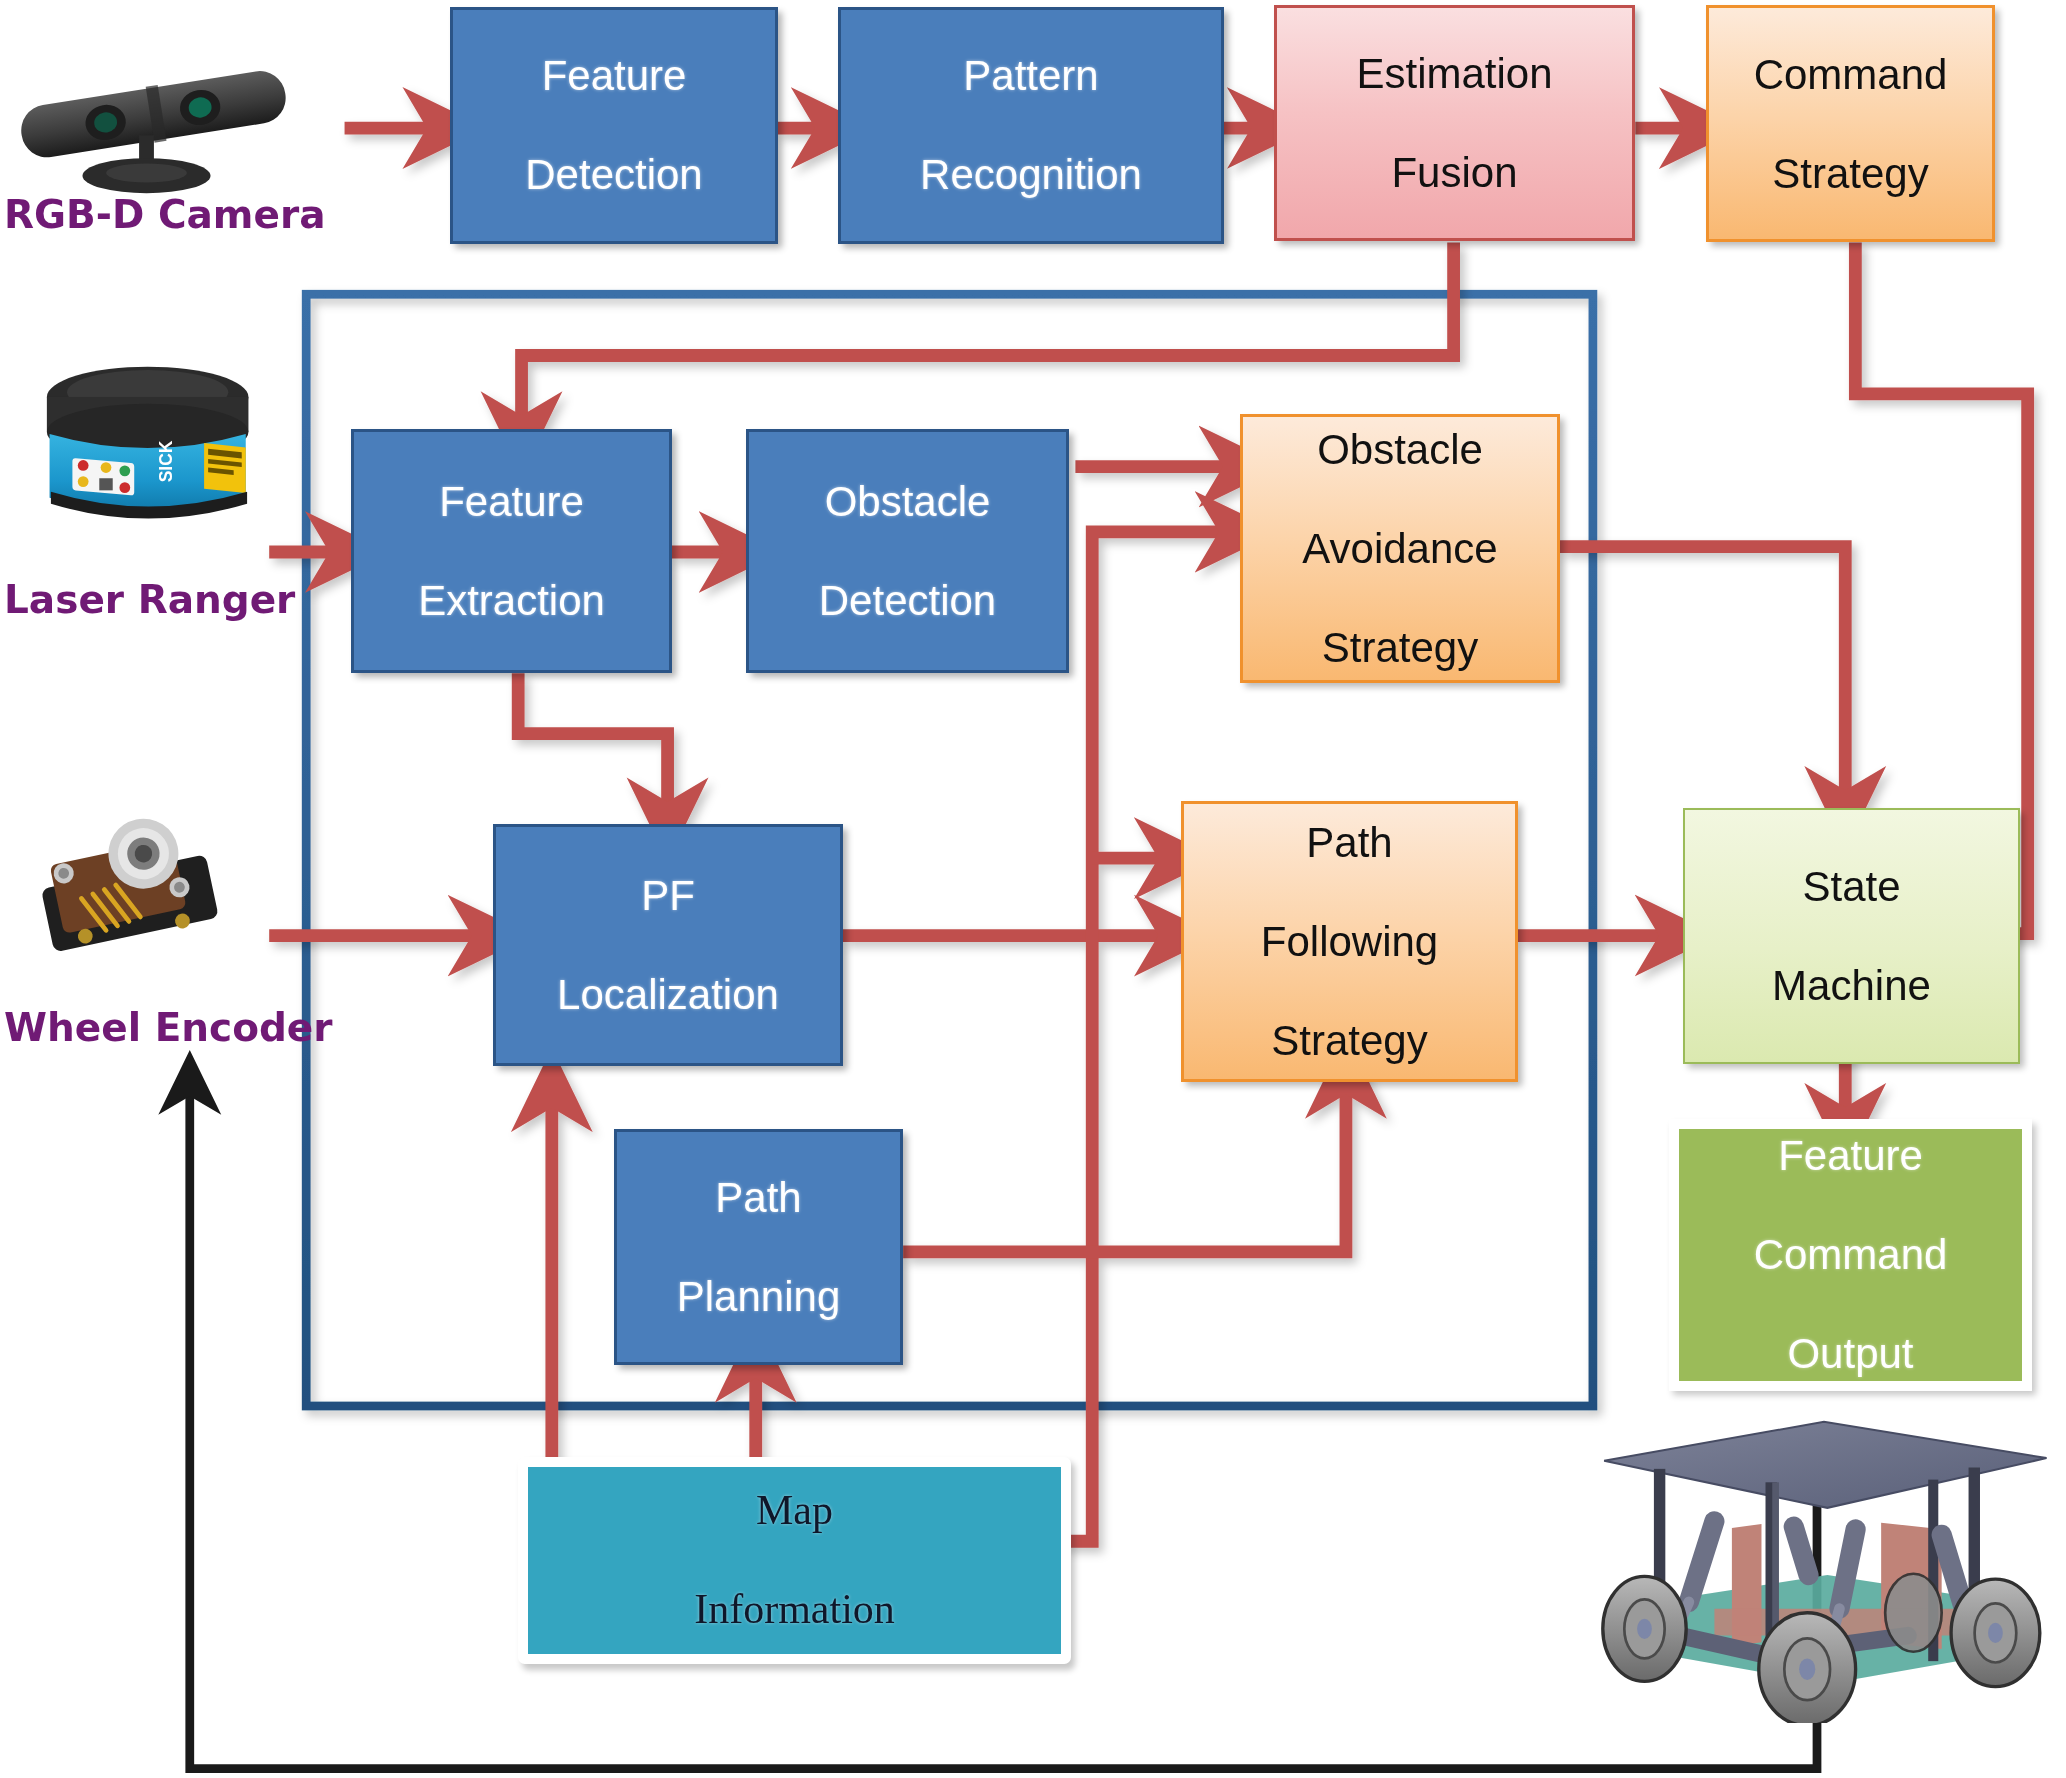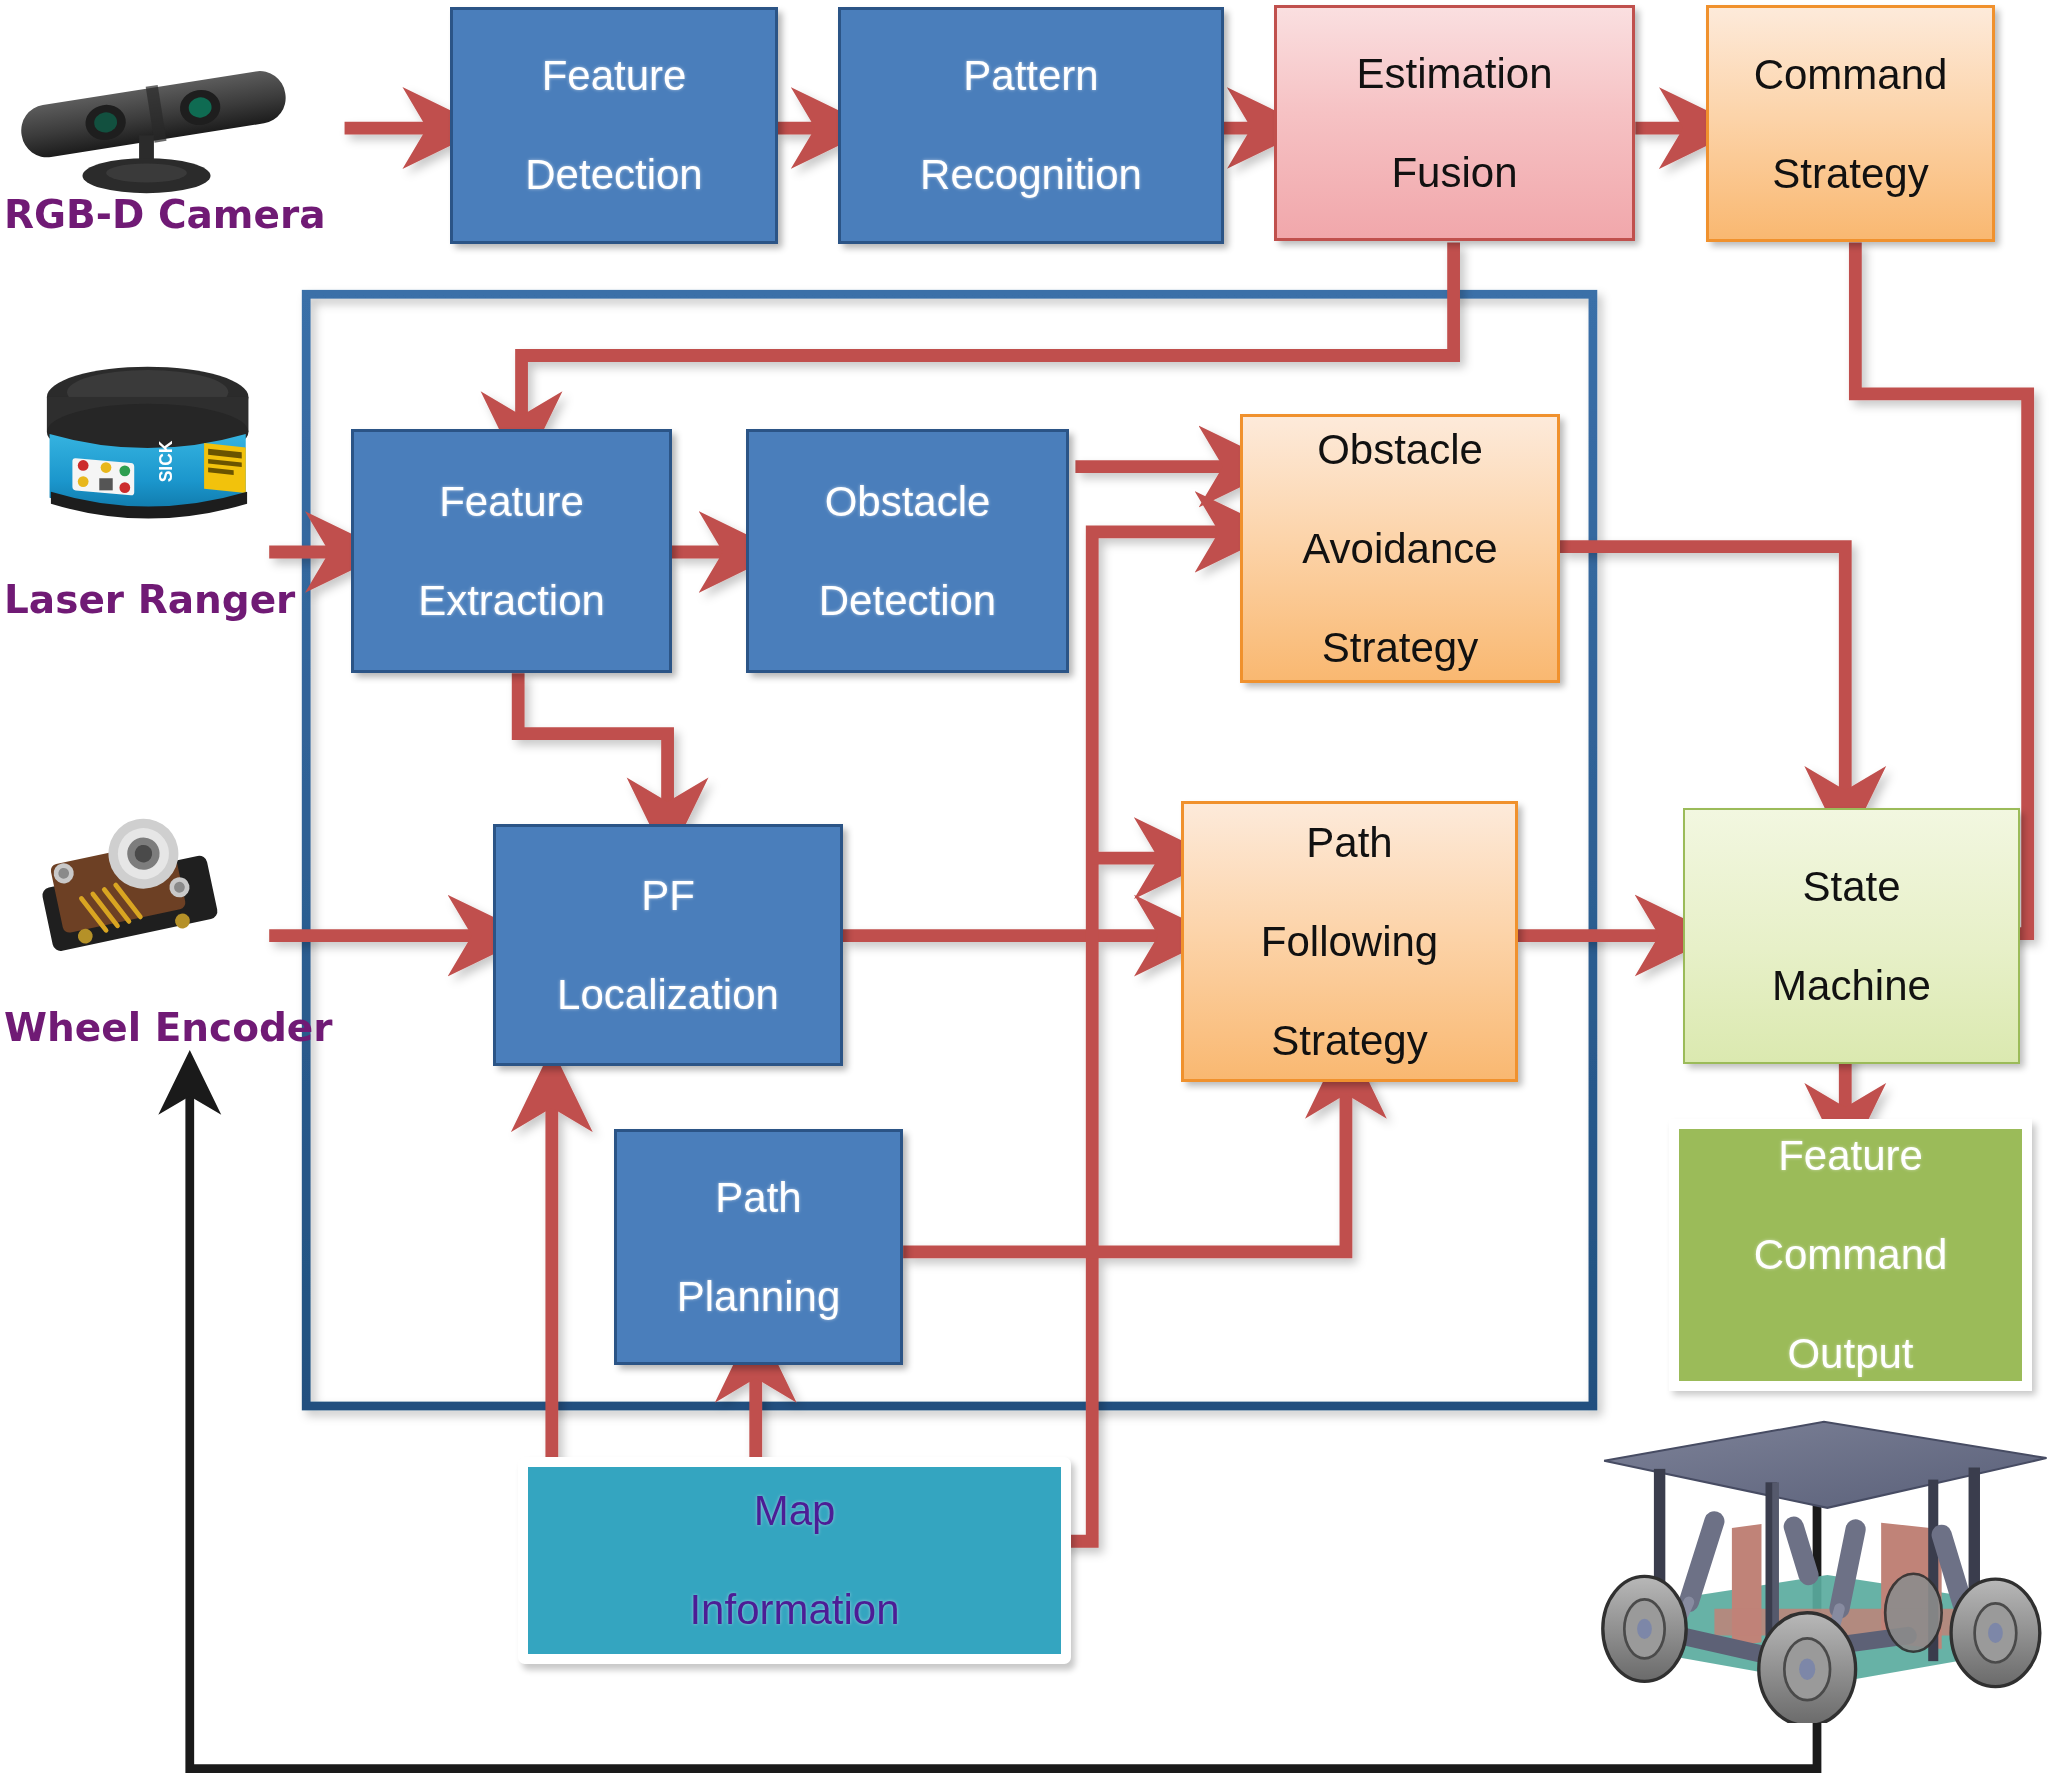--- a/index.html
+++ b/index.html
@@ -78,24 +78,25 @@
     color: #ffffff;
     font-size: 42px;
     box-shadow: 4px 5.4px 6.7px rgba(0,0,0,0.22);
     text-shadow: 0 0 3.4px rgba(255,255,255,0.5);
   }
   
   .teal {
     background: #34a5c0;
     border: 10.8px solid #ffffff;
     border-radius: 6.7px;
-    color: #4c1d95;
+    color: #0f172a;
     font-size: 42px;
     box-shadow: 4px 5.4px 6.7px rgba(0,0,0,0.22);
     text-shadow: 0 0 3.4px rgba(255,255,255,0.5);
+    font-family: Liberation Serif, serif;
   }
 
   
   .caption {
     position: absolute;
     z-index: 3;
     color: #701a75;
     font-size: 39px;
     font-weight: 700;
     white-space: nowrap;

